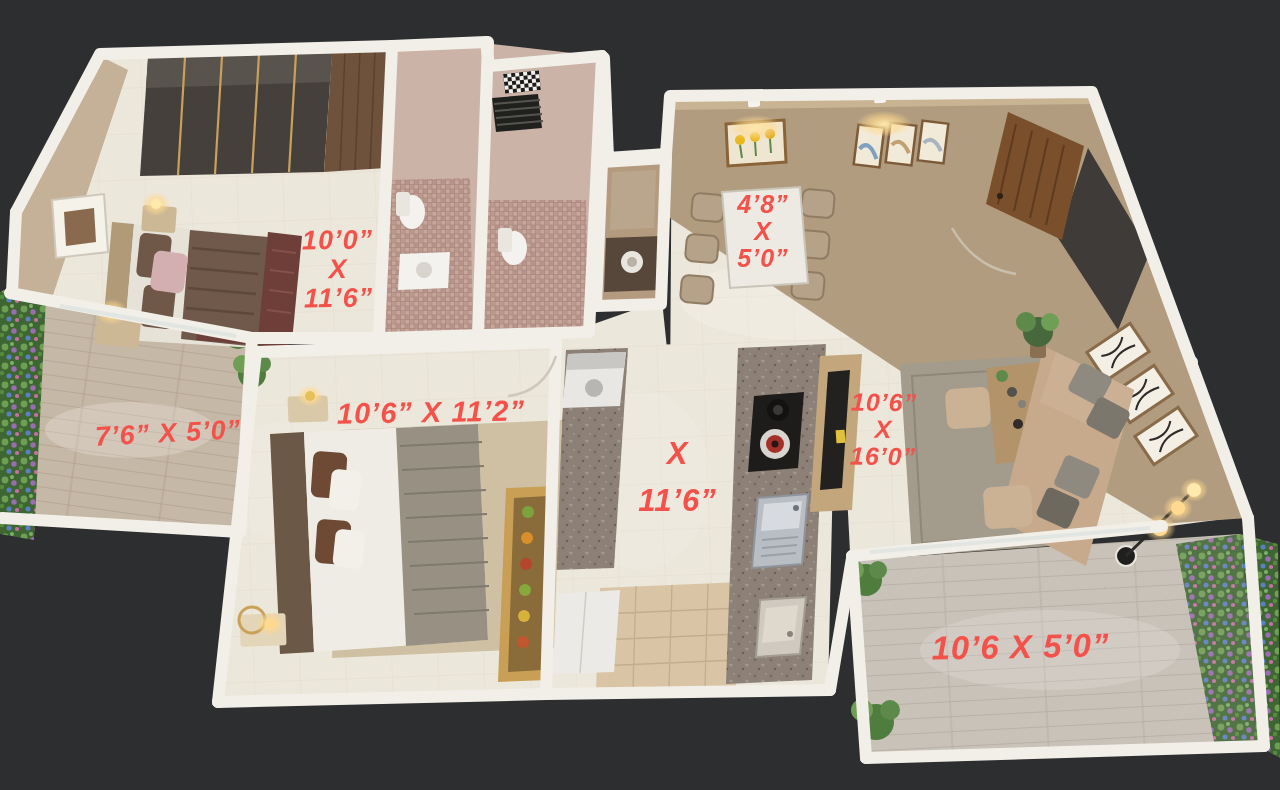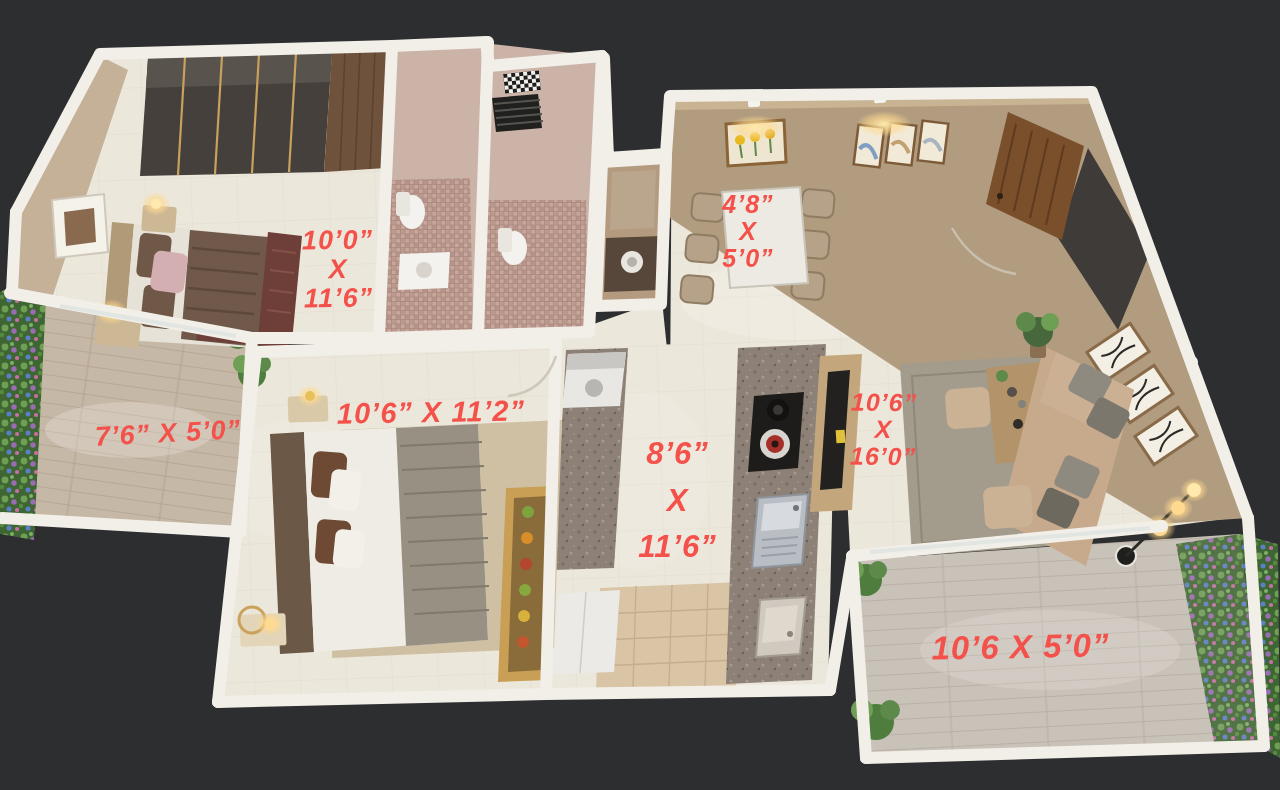--- a/index.html
+++ b/index.html
@@ -440,36 +440,35 @@
 
   <path d="M556,356 Q544,392 508,396" stroke="#cfc8ba" stroke-width="2.5" fill="none"></path>
 </svg>
 
   <div class="dim" style="left:258px;top:226px;width:160px;font-size:27px;transform:rotate(-1deg);">
     <div>10’0”</div>
     <div>X</div>
     <div>11’6”</div>
   </div>
 
-  <div class="dim" style="left:688px;top:191px;width:120px;font-size:25px;">
+  <div class="dim" style="left:703px;top:191px;width:120px;font-size:25px;">
     <div>4’8”</div>
     <div>X</div>
     <div>5’0”</div>
   </div>
 
   <div class="dim" style="left:78px;top:419px;width:180px;font-size:27px;transform:rotate(-3deg);">
     <div>7’6” X 5’0”</div>
   </div>
 
   <div class="dim" style="left:320px;top:397px;width:222px;font-size:29px;transform:rotate(-1deg);">
     <div>10’6” X 11’2”</div>
   </div>
 
   <div class="dim" style="left:610px;top:431px;width:135px;font-size:31px;line-height:1.5;">
-    <div>8’6”</div>
     <div>X</div>
     <div>11’6”</div>
   </div>
 
   <div class="dim" style="left:826px;top:389px;width:115px;font-size:25px;transform:rotate(1deg);">
     <div>10’6”</div>
     <div>X</div>
     <div>16’0”</div>
   </div>
 

